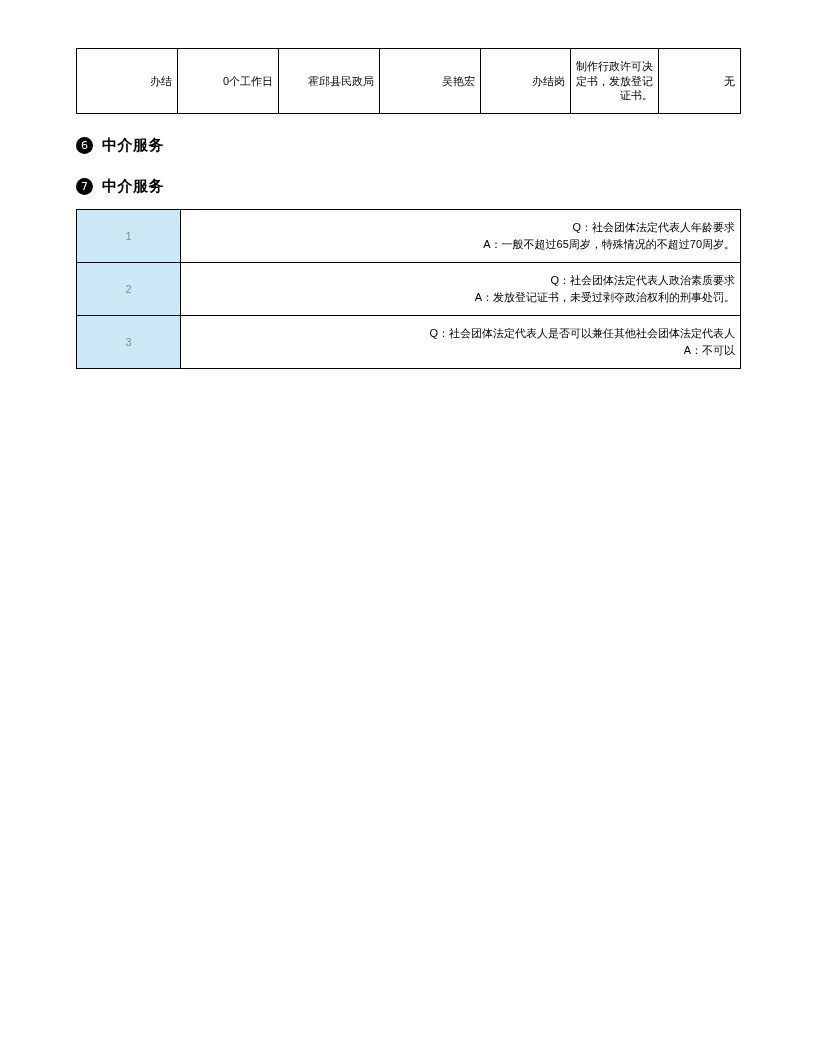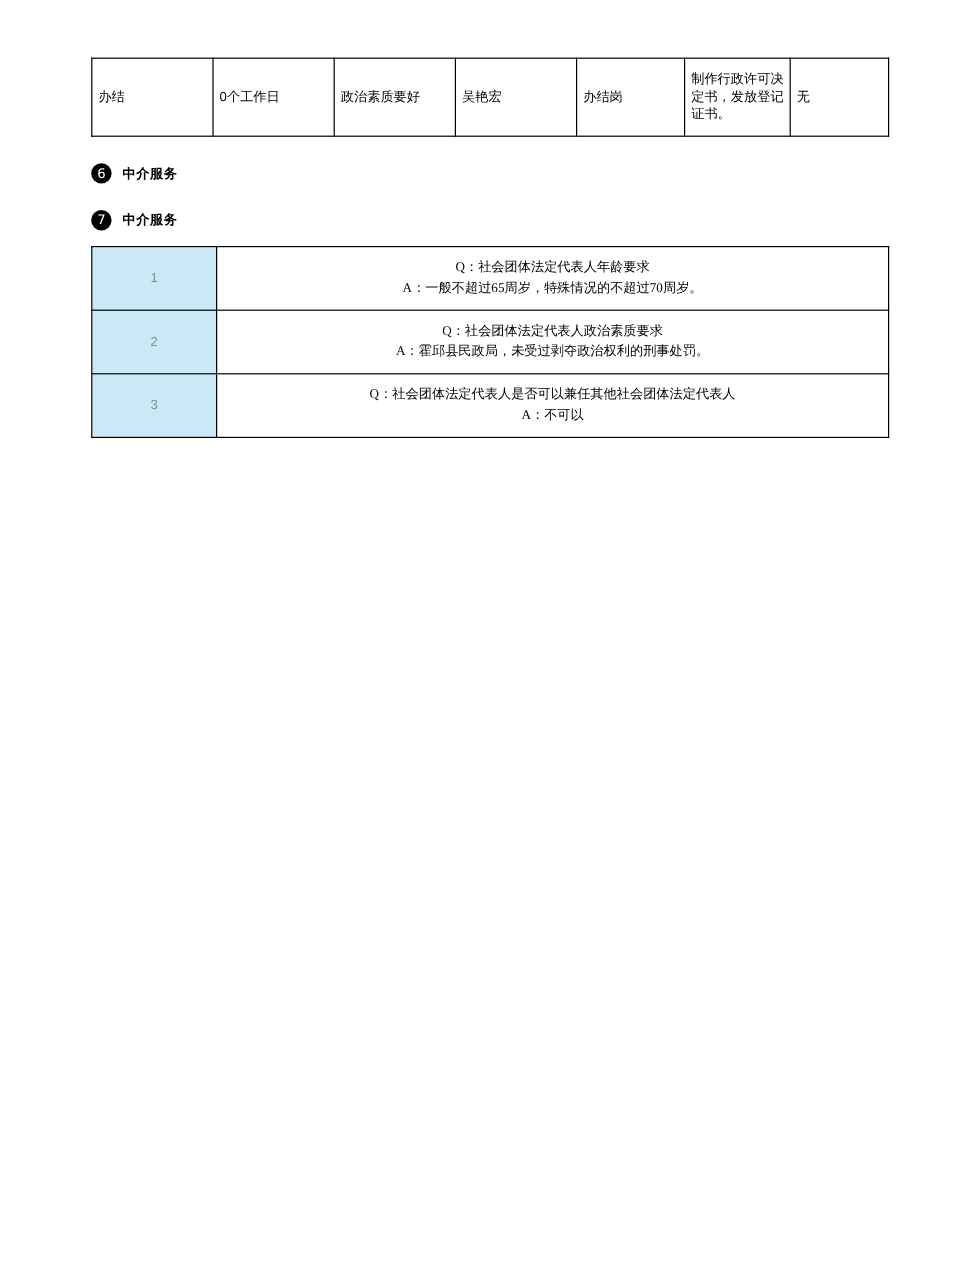--- a/index.html
+++ b/index.html
@@ -27,21 +27,21 @@
     border-collapse: collapse;
     table-layout: fixed;
     width: 664px;
   }
   table.grid td {
     border: 1px solid #000000;
     font-size: 11px;
     line-height: 1.35;
     padding: 4px 5px;
     vertical-align: middle;
-    text-align: left;
+    text-align: right;
     color: #000;
   }
   .top-table td {
     height: 56px;
   }
 
   
   .section {
     margin-top: 22px;
     display: flex;
@@ -55,21 +55,21 @@
     background: #000000;
     color: #ffffff;
     font-size: 11px;
     line-height: 17px;
     text-align: center;
     display: inline-block;
     flex: 0 0 auto;
     font-family: "DejaVu Sans", sans-serif;
   }
   .section-title {
-    font-size: 11px;
+    font-size: 15px;
     font-weight: bold;
     letter-spacing: 0.5px;
     font-family: Liberation Mono, monospace;
   }
   .para {
     font-size: 11.5px;
     font-weight: bold;
     margin-top: 13px;
     margin-left: 1px;
     color: #000;
@@ -85,25 +85,24 @@
   }
   .faq-table td.idx {
     background: #cbe8f7;
     width: 104px;
     text-align: center;
     color: #8a8a8a;
     font-size: 11px;
     vertical-align: middle;
   }
   .faq-table td.qa {
-    text-align: center;
+    text-align: right;
     vertical-align: middle;
     line-height: 1.55;
     height: 44px;
-    font-family: Liberation Serif, serif;
   }
   .qa-line {
     white-space: pre;
   }
 </style>
 </head>
 <body>
 
 <div class="page">
 
@@ -114,21 +113,21 @@
       <col style="width:101px">
       <col style="width:101px">
       <col style="width:90px">
       <col style="width:88px">
       <col style="width:82px">
     </colgroup>
     <tbody>
       <tr>
         <td>办结</td>
         <td>0个工作日</td>
-        <td>政治素质要好</td>
+        <td>霍邱县民政局</td>
         <td>吴艳宏</td>
         <td>办结岗</td>
         <td>制作行政许可决定书，发放登记证书。</td>
         <td>无</td>
       </tr>
     </tbody>
   </table>
 
   <div class="section">
     <span class="num-badge">6</span>
@@ -150,21 +149,21 @@
         <td class="idx">1</td>
         <td class="qa">
           <div class="qa-line">Q：社会团体法定代表人年龄要求</div>
           <div class="qa-line">A：一般不超过65周岁，特殊情况的不超过70周岁。</div>
         </td>
       </tr>
       <tr>
         <td class="idx">2</td>
         <td class="qa">
           <div class="qa-line">Q：社会团体法定代表人政治素质要求</div>
-          <div class="qa-line">A：霍邱县民政局，未受过剥夺政治权利的刑事处罚。</div>
+          <div class="qa-line">A：发放登记证书，未受过剥夺政治权利的刑事处罚。</div>
         </td>
       </tr>
       <tr>
         <td class="idx">3</td>
         <td class="qa">
           <div class="qa-line">Q：社会团体法定代表人是否可以兼任其他社会团体法定代表人</div>
           <div class="qa-line">A：不可以</div>
         </td>
       </tr>
     </tbody>

